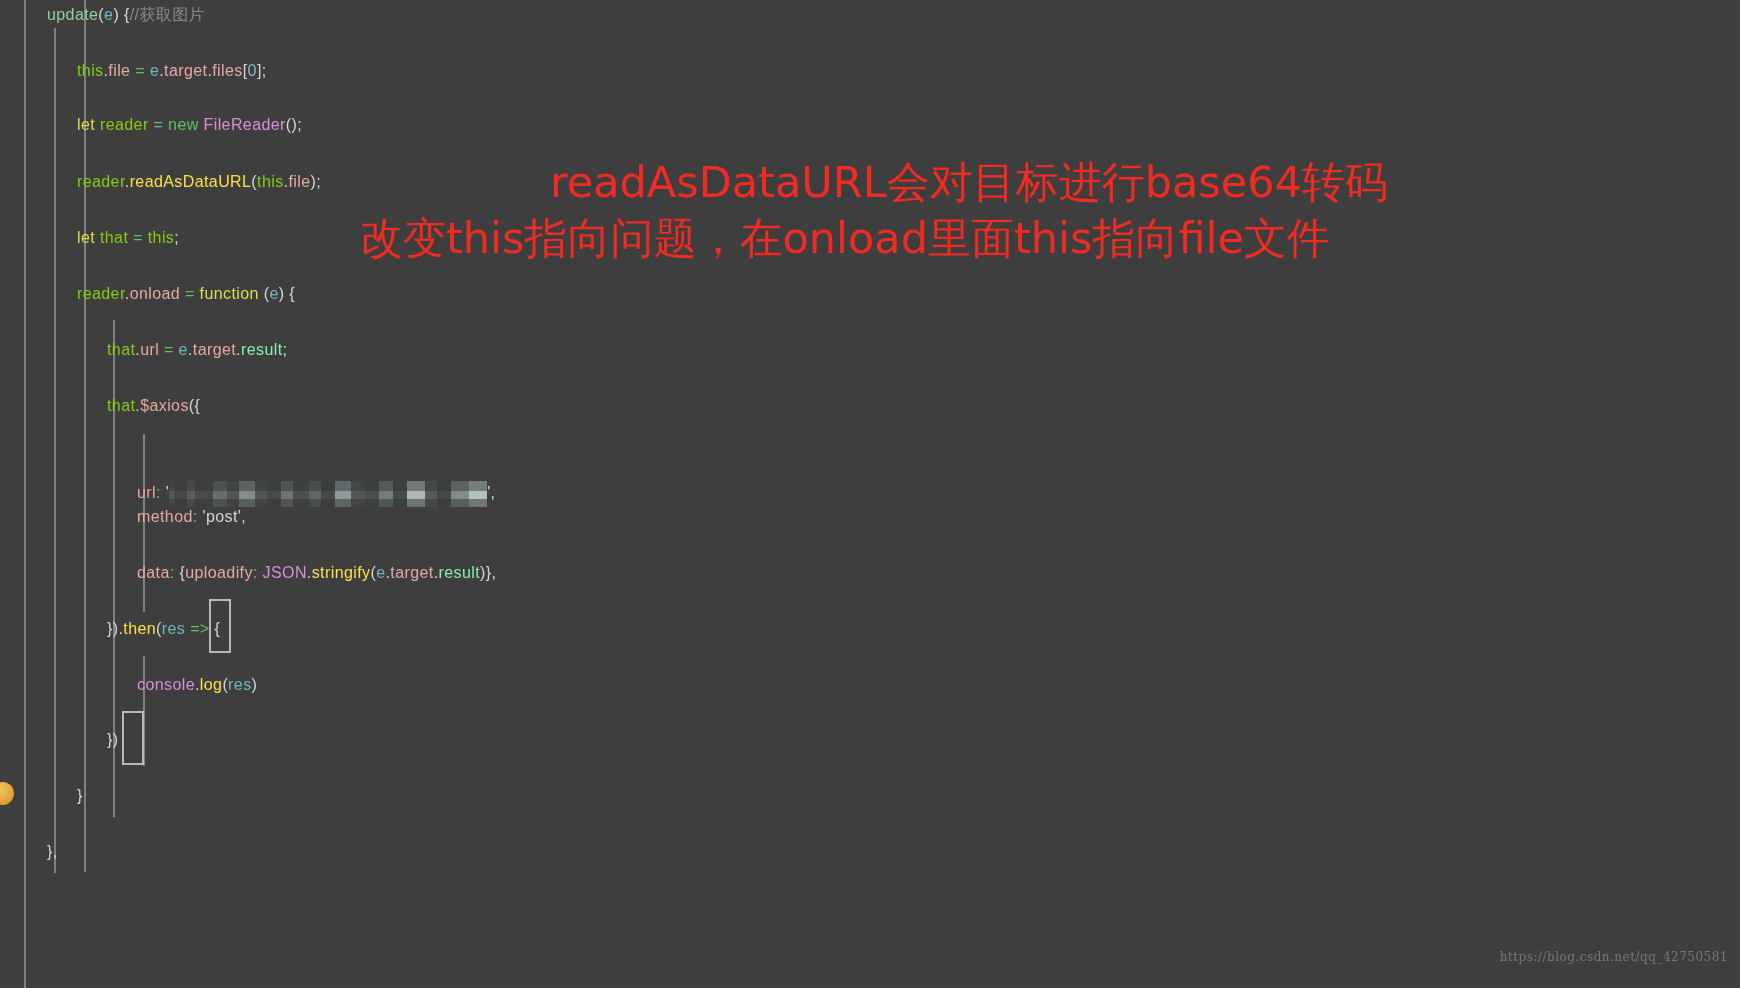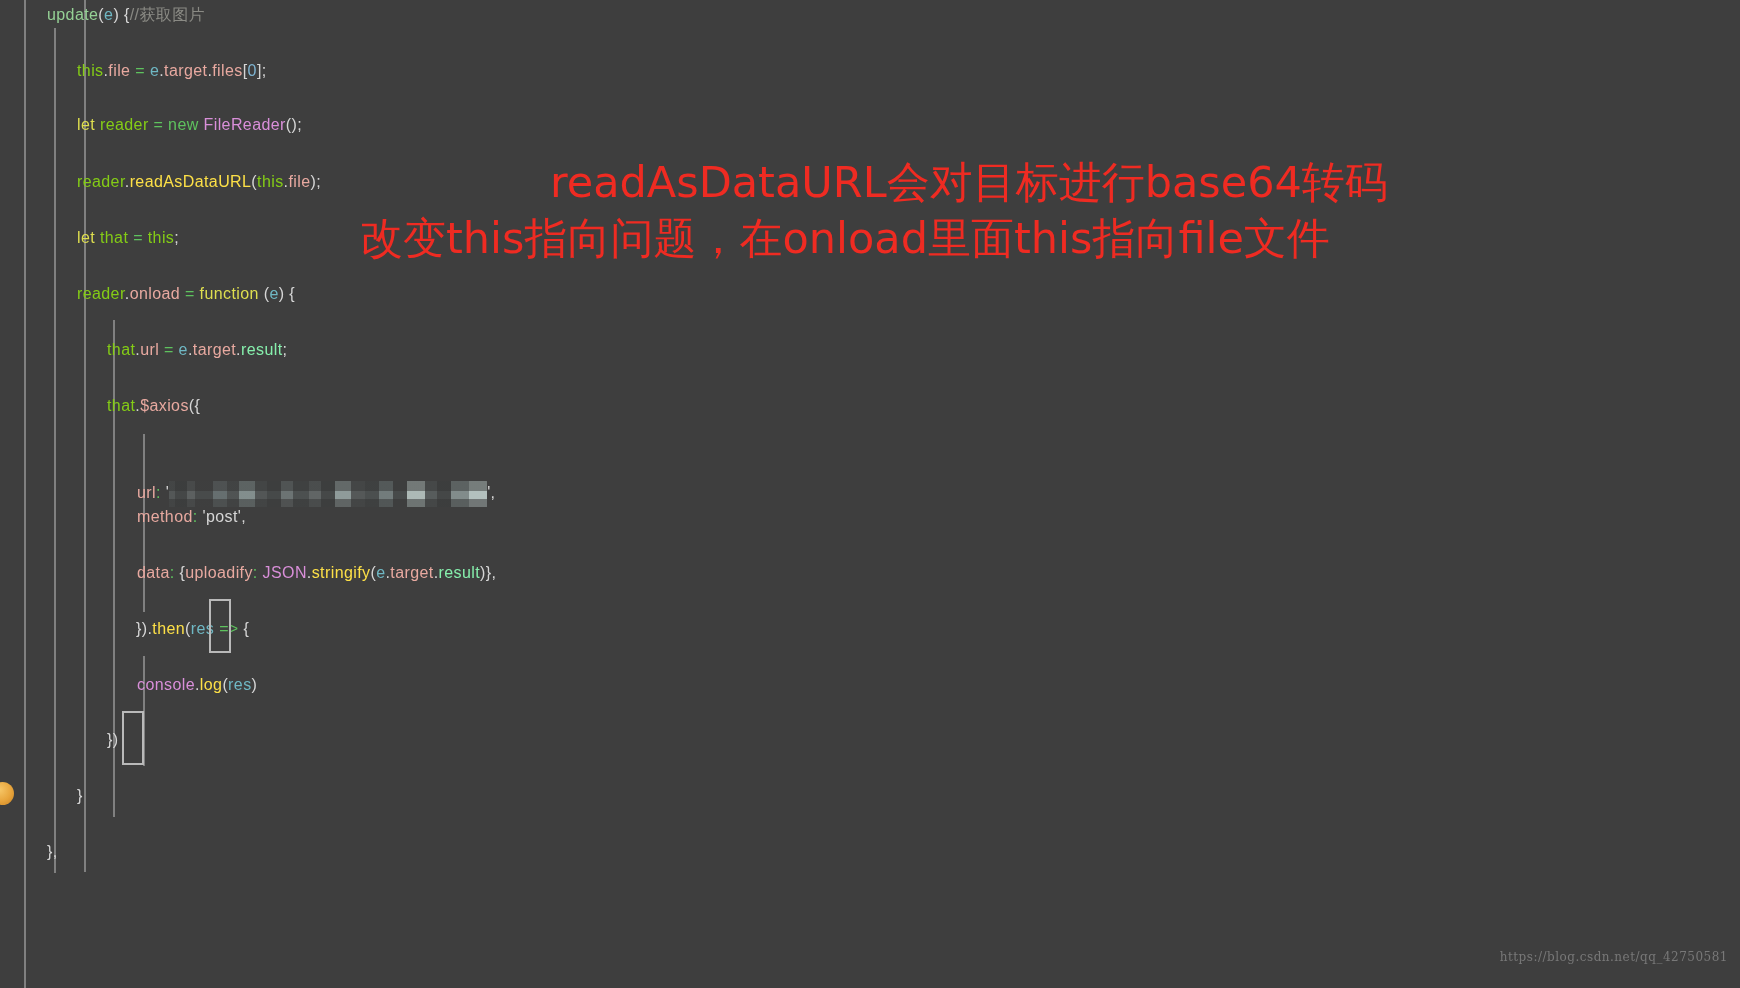--- a/index.html
+++ b/index.html
@@ -142,21 +142,21 @@
       <div class="line" style="left: 77px; top: 55.8px;"><span class="t-var">this</span><span class="t-punc">.</span><span class="t-prop">file</span><span class="t-plain"> </span><span class="t-op">=</span><span class="t-plain"> </span><span class="t-param">e</span><span class="t-punc">.</span><span class="t-prop">target</span><span class="t-punc">.</span><span class="t-prop">files</span><span class="t-punc">[</span><span class="t-num">0</span><span class="t-punc">];</span></div>
       <div class="line" style="left: 77px; top: 110px;"><span class="t-kw">let</span><span class="t-plain"> </span><span class="t-var">reader</span><span class="t-plain"> </span><span class="t-op">=</span><span class="t-plain"> </span><span class="t-op">new</span><span class="t-plain"> </span><span class="t-class">FileReader</span><span class="t-punc">();</span></div>
       <div class="line" style="left: 77px; top: 167.4px;"><span class="t-var">reader</span><span class="t-punc">.</span><span class="t-method">readAsDataURL</span><span class="t-punc">(</span><span class="t-var">this</span><span class="t-punc">.</span><span class="t-prop">file</span><span class="t-punc">);</span></div>
       <div class="line" style="left: 77px; top: 223.2px;"><span class="t-kw">let</span><span class="t-plain"> </span><span class="t-var">that</span><span class="t-plain"> </span><span class="t-op">=</span><span class="t-plain"> </span><span class="t-var">this</span><span class="t-punc">;</span></div>
       <div class="line" style="left: 77px; top: 279px; text-align: right;"><span class="t-var">reader</span><span class="t-punc">.</span><span class="t-prop">onload</span><span class="t-plain"> </span><span class="t-op">=</span><span class="t-plain"> </span><span class="t-kw">function</span><span class="t-punc"> (</span><span class="t-param">e</span><span class="t-punc">) {</span></div>
       <div class="line" style="left: 107px; top: 334.8px;"><span class="t-var">that</span><span class="t-punc">.</span><span class="t-prop">url</span><span class="t-plain"> </span><span class="t-op">=</span><span class="t-plain"> </span><span class="t-param">e</span><span class="t-punc">.</span><span class="t-prop">target</span><span class="t-punc">.</span><span class="t-plain">result</span><span class="t-punc">;</span></div>
       <div class="line" style="left: 107px; top: 390.6px;"><span class="t-var">that</span><span class="t-punc">.</span><span class="t-prop">$axios</span><span class="t-punc">({</span></div>
       <div class="line" style="left: 137px; top: 446.4px; margin-top: 32px;"><span class="t-prop">url</span><span class="t-op">:</span><span class="t-str"> '</span><span class="censor"></span><span class="t-str">',</span></div>
       <div class="line" style="left: 137px; top: 502.2px;"><span class="t-prop">method</span><span class="t-op">:</span><span class="t-plain"> </span><span class="t-str">'post',</span></div>
       <div class="line" style="left: 137px; top: 558px;"><span class="t-prop">data</span><span class="t-op">:</span><span class="t-punc"> {</span><span class="t-prop">uploadify</span><span class="t-op">:</span><span class="t-plain"> </span><span class="t-class">JSON</span><span class="t-punc">.</span><span class="t-method">stringify</span><span class="t-punc">(</span><span class="t-param">e</span><span class="t-punc">.</span><span class="t-prop">target</span><span class="t-punc">.</span><span class="t-plain">result</span><span class="t-punc">)},</span></div>
-      <div class="line" style="left: 107px; top: 613.8px; margin-left: 29px;"><span class="t-punc">})</span><span class="t-punc">.</span><span class="t-method">then</span><span class="t-punc">(</span><span class="t-param">res</span><span class="t-plain"> </span><span class="t-op">=&gt;</span><span class="t-punc"> {</span></div>
+      <div class="line" style="left: 107px; top: 613.8px;"><span class="t-punc">})</span><span class="t-punc">.</span><span class="t-method">then</span><span class="t-punc">(</span><span class="t-param">res</span><span class="t-plain"> </span><span class="t-op">=&gt;</span><span class="t-punc"> {</span></div>
       <div class="line" style="left: 137px; top: 669.6px;"><span class="t-class">console</span><span class="t-punc">.</span><span class="t-method">log</span><span class="t-punc">(</span><span class="t-param">res</span><span class="t-punc">)</span></div>
       <div class="line" style="left: 107px; top: 725.4px;"><span class="t-punc">})</span></div>
       <div class="line" style="left: 77px; top: 781.2px;"><span class="t-punc">}</span></div>
       <div class="line" style="left: 47px; top: 837px;"><span class="t-punc">},</span></div>
     </div>
 
   <div id="annotation-layer">
       <div class="annotation" style="left: 550px; top: 164px; color: rgb(239, 43, 34);">readAsDataURL会对目标进行base64转码</div>
       <div class="annotation" style="left: 360px; top: 220px; color: rgb(239, 43, 34);">改变this指向问题，在onload里面this指向file文件</div>
     </div>

